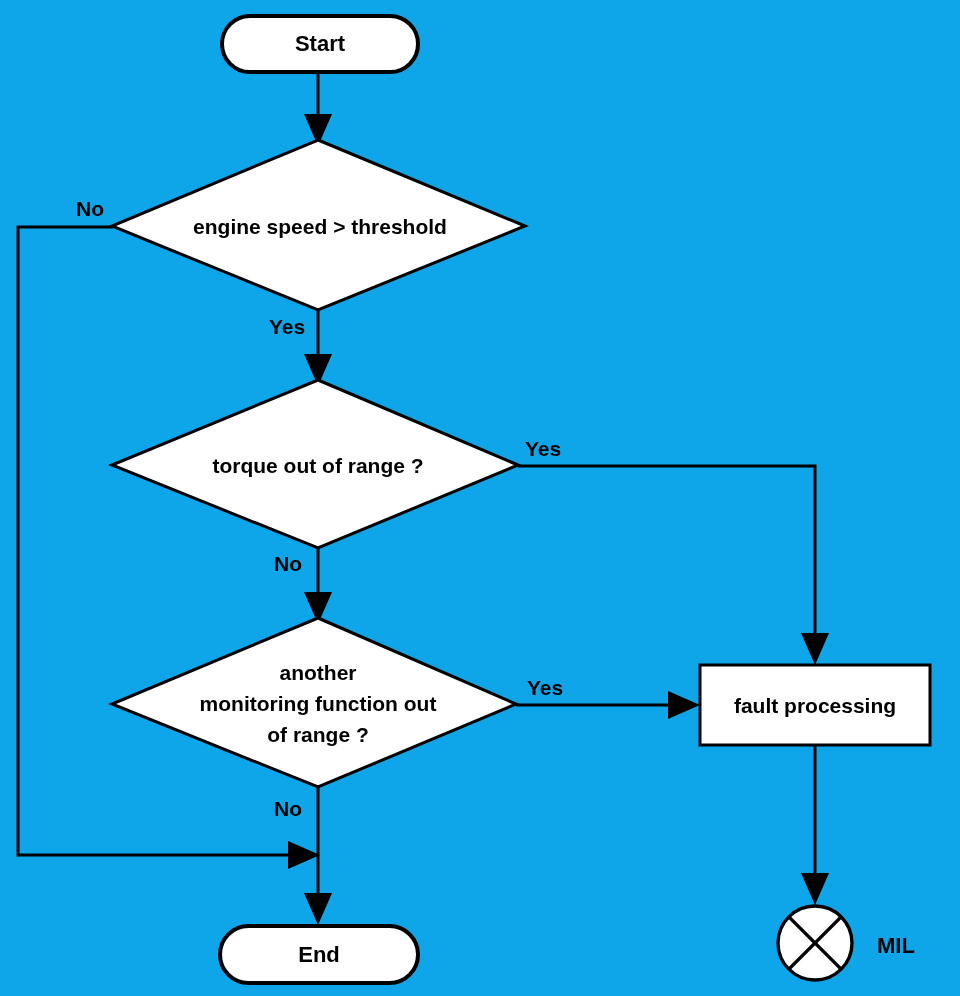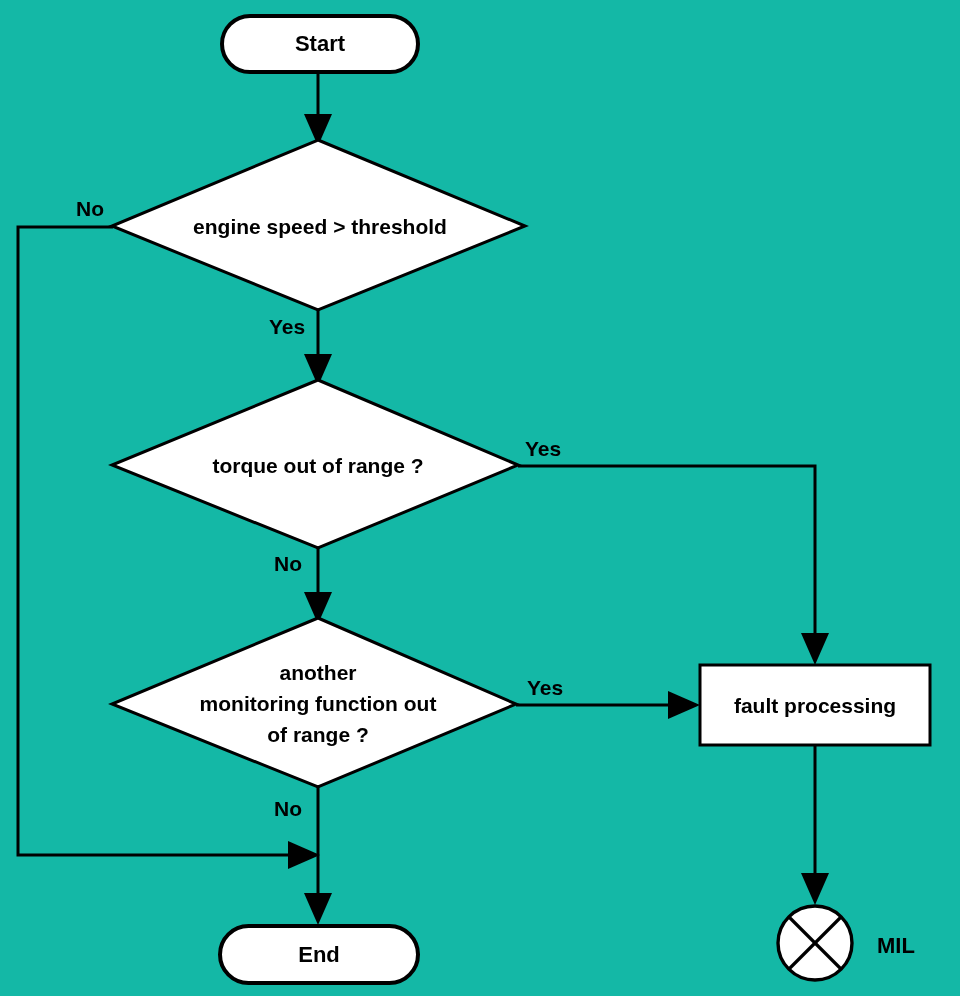--- a/index.html
+++ b/index.html
@@ -7,21 +7,21 @@
     padding: 0;
     background: #ffffff;
   }
   body {
     font-family: "Liberation Sans", sans-serif;
   }
   #flowchart-canvas {
     position: relative;
     width: 960px;
     height: 996px;
-    background: #14b8a6;
+    background: #0ea5e9;
     overflow: hidden;
   }
   svg.diagram {
     display: block;
     width: 960px;
     height: 996px;
   }
   .shape-outline {
     fill: #ffffff;
     stroke: #000000;

